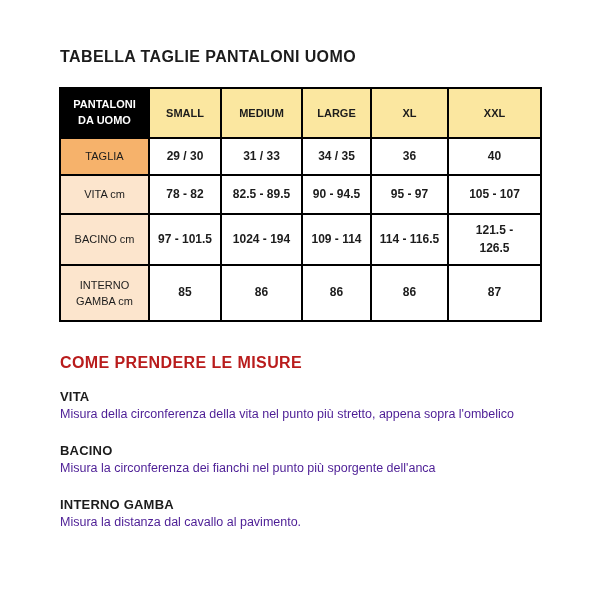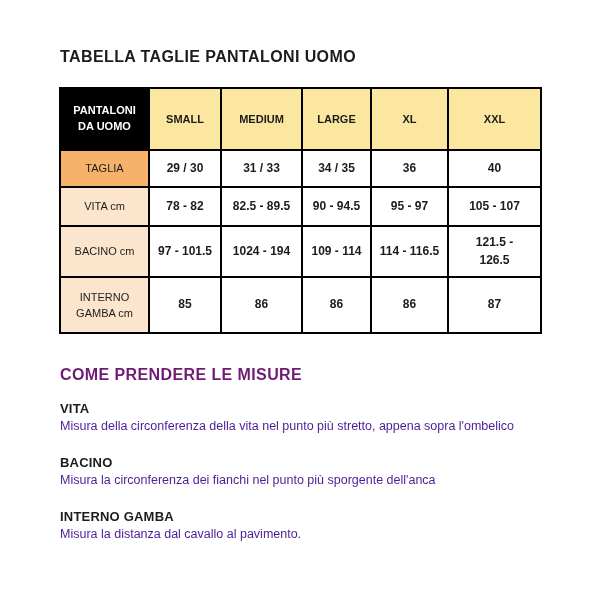--- a/index.html
+++ b/index.html
@@ -32,21 +32,21 @@
     width: 481px;
   }
   table.size-table th,
   table.size-table td {
     border: 2px solid #000000;
     text-align: center;
     vertical-align: middle;
     padding: 2px 3px;
     overflow: hidden;
   }
-  tr.r-head    { height: 62px; }
+  tr.r-head    { height: 50px; }
   tr.r-taglia  { height: 37px; }
   tr.r-vita    { height: 39px; }
   tr.r-bacino  { height: 51px; }
   tr.r-interno { height: 56px; }
   th.corner {
     background: #000000;
     color: #ffffff;
     font-size: 11px;
     font-weight: bold;
     line-height: 1.45;
@@ -74,21 +74,21 @@
     color: #1c1c1c;
     line-height: 1.45;
   }
   td.val.xxl { padding: 2px 12px; }
   h2.section-title {
     margin: 31px 0 17px 1px;
     font-size: 16px;
     line-height: 19px;
     font-weight: bold;
     letter-spacing: 0.4px;
-    color: #701a75;
+    color: #b91c1c;
   }
   .measure-item { width: 520px; }
   .measure-item h3 {
     margin: 0 0 2px 1px;
     font-size: 13px;
     line-height: 15px;
     font-weight: bold;
     letter-spacing: 0.2px;
     color: #1c1c1c;
   }

